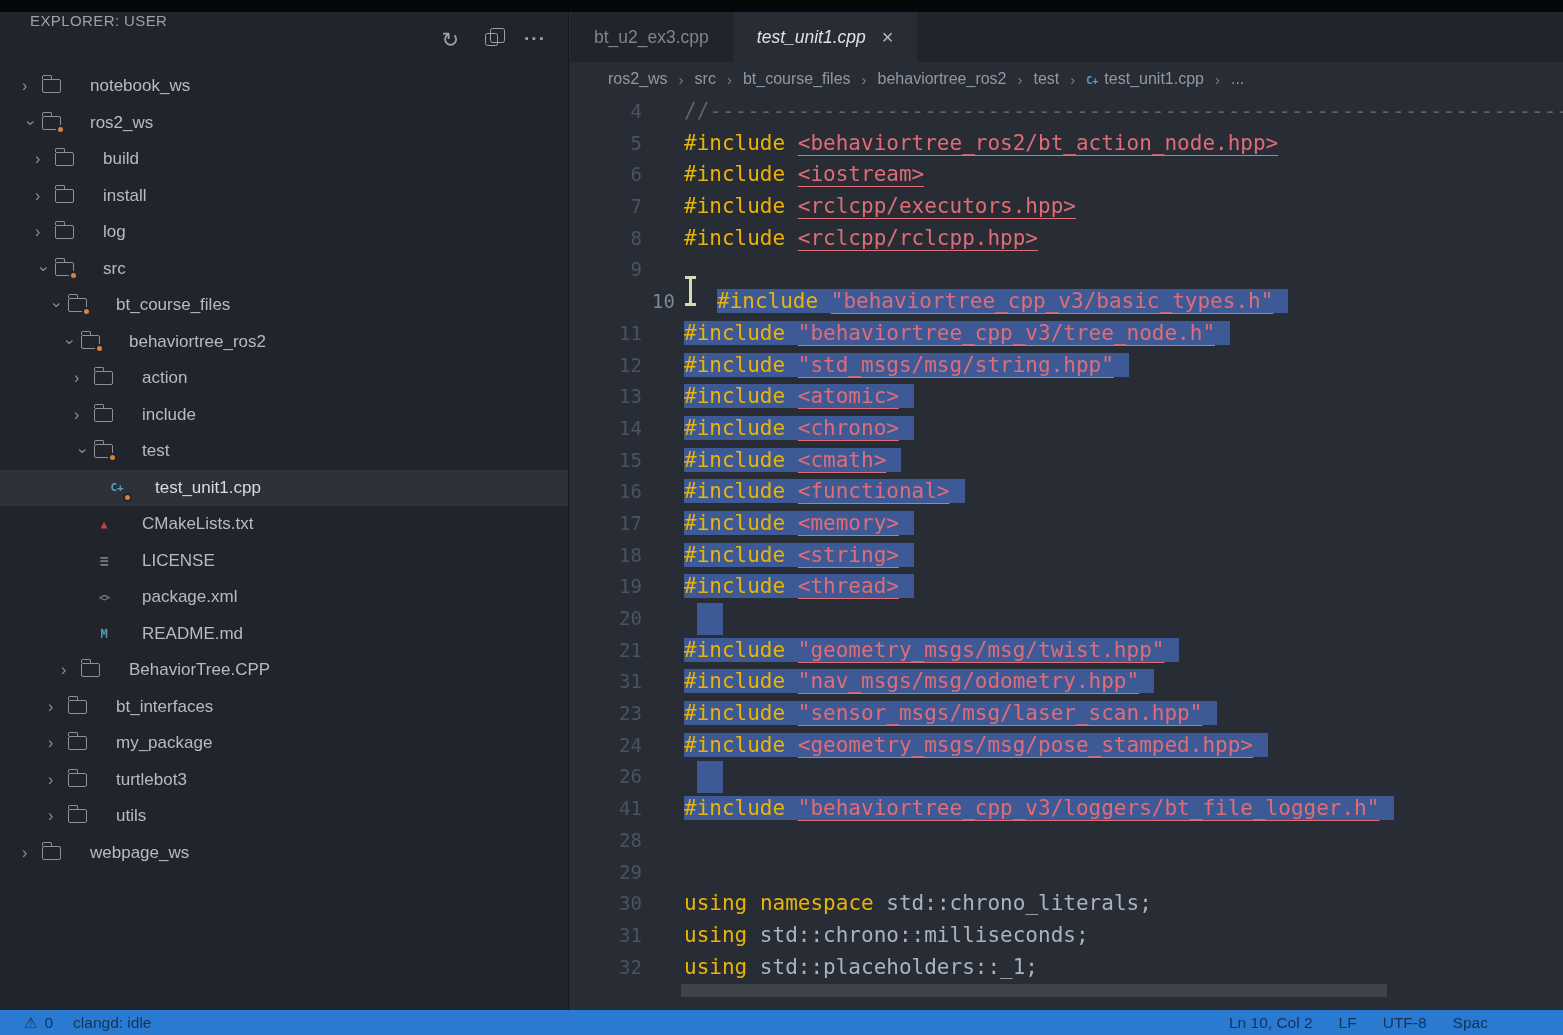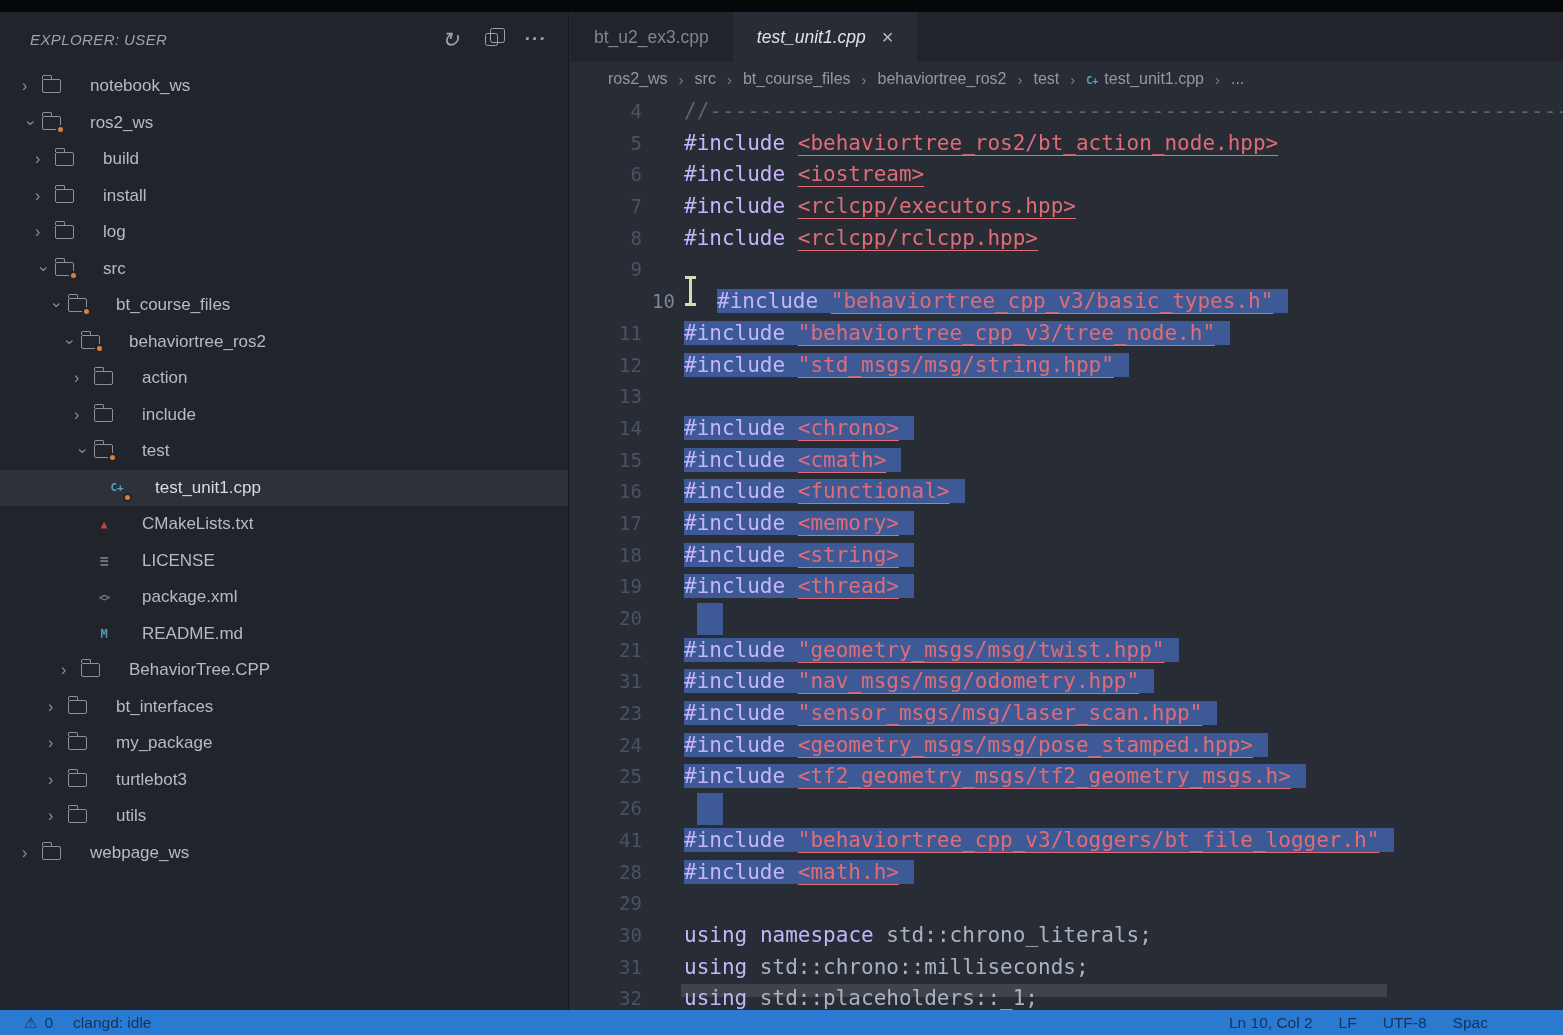--- a/index.html
+++ b/index.html
@@ -7,21 +7,21 @@
   body {
     width:1563px; height:1035px; position:relative; overflow:hidden;
     background:#282c34; font-family:"Liberation Sans", sans-serif;
     -webkit-font-smoothing:antialiased;
   }
   #topstrip { position:absolute; top:0; left:0; width:100%; height:12px; background:#060708; z-index:5; }
 
   
   #sidebar { position:absolute; top:12px; left:0; width:569px; bottom:25px;
              background:#21252b; border-right:1px solid #16181d; overflow:hidden; }
-  #sb-header { height:54px; display:flex; align-items:center; padding:0 22px 0 30px;font-style:italic; }
+  #sb-header { height:54px; display:flex; padding:0 22px 0 30px; }
   #sb-title { flex:1; color:#9aa2ae; font-size:15px; letter-spacing:.4px; }
   .hicon { color:#9aa2ae; margin-left:26px; cursor:pointer; display:flex; align-items:center; justify-content:center; }
   .hicon.refresh { font-size:21px; line-height:1; }
   .copyicon { width:13px; height:13px; border:1.6px solid #9aa2ae; border-radius:2.5px; position:relative; }
   .copyicon::before { content:""; position:absolute; top:-6px; left:4px; width:13px; height:13px;
                       border:1.6px solid #9aa2ae; border-radius:2.5px; }
   .hicon.more { font-size:19px; font-weight:bold; letter-spacing:1px; }
 
   #tree { padding-top:2px; }
   .trow { height:36.5px; display:flex; align-items:center; font-size:17px; color:#b4bbc6; cursor:pointer; white-space:nowrap; }
@@ -57,21 +57,21 @@
   .bc-ic { font-family:"DejaVu Sans Mono",monospace; font-size:10px; font-weight:bold; color:#5f9ec0; margin-right:6px; }
 
   #codearea { position:absolute; top:84px; left:0; right:0; bottom:0; overflow:hidden;
               font-family:"DejaVu Sans Mono", monospace; font-size:21px; line-height:31.7px; }
   .cline { height:31.7px; display:flex; white-space:pre; }
   .lnum { width:72px; flex:none; text-align:right; color:#4b5263; font-size:19px; }
   .lnum.active { color:#7d8696;margin-left:33px; }
   .ctext { margin-left:42px; color:#abb2bf; }
   .selwrap { background:#3d5a96; padding-right:15px; }
   .selstub { display:inline-block; width:26px; margin-left:13px; height:31.7px; background:#3d5a96; vertical-align:top; }
-  .tk-k { color:#c4b5fd; }
+  .tk-k { color:#eab308; }
   .tk-s { color:#e06c75; text-decoration:underline; text-decoration-thickness:1px; text-underline-offset:5px; }
   .tk-p { color:#abb2bf; }
   .tk-c { color:#5c6370; }
 
   #hscroll { position:absolute; left:111px; width:706px; bottom:13px; height:13px;
              background:rgba(171,178,191,.18); border-radius:1px; }
 
   #ibeam { position:absolute; left:119px; top:266px; width:3px; height:26px; background:#d8dab2; }
   #ibeam::before, #ibeam::after { content:""; position:absolute; left:-4px; width:11px; height:3px; background:#d8dab2; }
   #ibeam::before { top:-2px; } #ibeam::after { bottom:-2px; }
@@ -250,36 +250,35 @@
   <div id="codearea">
       <div class="cline"><span class="lnum">4</span><span class="ctext"><span class="tk-c">//------------------------------------------------------------------------------------</span></span></div>
       <div class="cline"><span class="lnum">5</span><span class="ctext"><span class="tk-k">#include </span><span class="tk-s">&lt;behaviortree_ros2/bt_action_node.hpp&gt;</span></span></div>
       <div class="cline"><span class="lnum">6</span><span class="ctext"><span class="tk-k">#include </span><span class="tk-s">&lt;iostream&gt;</span></span></div>
       <div class="cline"><span class="lnum">7</span><span class="ctext"><span class="tk-k">#include </span><span class="tk-s">&lt;rclcpp/executors.hpp&gt;</span></span></div>
       <div class="cline"><span class="lnum">8</span><span class="ctext"><span class="tk-k">#include </span><span class="tk-s">&lt;rclcpp/rclcpp.hpp&gt;</span></span></div>
       <div class="cline"><span class="lnum">9</span><span class="ctext">&nbsp;</span></div>
       <div class="cline"><span class="lnum active">10</span><span class="ctext"><span class="selwrap"><span class="tk-k">#include </span><span class="tk-s">"behaviortree_cpp_v3/basic_types.h"</span></span></span></div>
       <div class="cline"><span class="lnum">11</span><span class="ctext"><span class="selwrap"><span class="tk-k">#include </span><span class="tk-s">"behaviortree_cpp_v3/tree_node.h"</span></span></span></div>
       <div class="cline"><span class="lnum">12</span><span class="ctext"><span class="selwrap"><span class="tk-k">#include </span><span class="tk-s">"std_msgs/msg/string.hpp"</span></span></span></div>
-      <div class="cline"><span class="lnum">13</span></div>
+      <div class="cline"><span class="lnum">13</span><span class="ctext"><span class="selwrap"><span class="tk-k">#include </span><span class="tk-s">&lt;atomic&gt;</span></span></span></div>
       <div class="cline"><span class="lnum">14</span><span class="ctext"><span class="selwrap"><span class="tk-k">#include </span><span class="tk-s">&lt;chrono&gt;</span></span></span></div>
       <div class="cline"><span class="lnum">15</span><span class="ctext"><span class="selwrap"><span class="tk-k">#include </span><span class="tk-s">&lt;cmath&gt;</span></span></span></div>
       <div class="cline"><span class="lnum">16</span><span class="ctext"><span class="selwrap"><span class="tk-k">#include </span><span class="tk-s">&lt;functional&gt;</span></span></span></div>
       <div class="cline"><span class="lnum">17</span><span class="ctext"><span class="selwrap"><span class="tk-k">#include </span><span class="tk-s">&lt;memory&gt;</span></span></span></div>
       <div class="cline"><span class="lnum">18</span><span class="ctext"><span class="selwrap"><span class="tk-k">#include </span><span class="tk-s">&lt;string&gt;</span></span></span></div>
       <div class="cline"><span class="lnum">19</span><span class="ctext"><span class="selwrap"><span class="tk-k">#include </span><span class="tk-s">&lt;thread&gt;</span></span></span></div>
       <div class="cline"><span class="lnum">20</span><span class="ctext"><span class="selstub"></span></span></div>
       <div class="cline"><span class="lnum">21</span><span class="ctext"><span class="selwrap"><span class="tk-k">#include </span><span class="tk-s">"geometry_msgs/msg/twist.hpp"</span></span></span></div>
       <div class="cline"><span class="lnum">31</span><span class="ctext"><span class="selwrap"><span class="tk-k">#include </span><span class="tk-s">"nav_msgs/msg/odometry.hpp"</span></span></span></div>
       <div class="cline"><span class="lnum">23</span><span class="ctext"><span class="selwrap"><span class="tk-k">#include </span><span class="tk-s">"sensor_msgs/msg/laser_scan.hpp"</span></span></span></div>
       <div class="cline"><span class="lnum">24</span><span class="ctext"><span class="selwrap"><span class="tk-k">#include </span><span class="tk-s">&lt;geometry_msgs/msg/pose_stamped.hpp&gt;</span></span></span></div>
-      <div class="cline"><span class="lnum">25</span><span class="ctext"><span class="selwrap"><span class="tk-k">#include </span><span class="tk-s">&lt;tf2_geometry_msgs/tf2_geometry_msgs.h&gt;</span></span></span></div>
       <div class="cline"><span class="lnum">26</span><span class="ctext"><span class="selstub"></span></span></div>
       <div class="cline"><span class="lnum">41</span><span class="ctext"><span class="selwrap"><span class="tk-k">#include </span><span class="tk-s">"behaviortree_cpp_v3/loggers/bt_file_logger.h"</span></span></span></div>
-      <div class="cline"><span class="lnum">28</span><span class="ctext"><span class="selwrap"><span class="tk-k">#include </span><span class="tk-s">&lt;math.h&gt;</span></span></span></div>
+      <div class="cline"><span class="lnum">28</span></div>
       <div class="cline"><span class="lnum">29</span><span class="ctext">&nbsp;</span></div>
       <div class="cline"><span class="lnum">30</span><span class="ctext"><span class="tk-k">using</span><span class="tk-p"> </span><span class="tk-k">namespace</span><span class="tk-p"> std::chrono_literals;</span></span></div>
       <div class="cline"><span class="lnum">31</span><span class="ctext"><span class="tk-k">using</span><span class="tk-p"> std::chrono::milliseconds;</span></span></div>
       <div class="cline"><span class="lnum">32</span><span class="ctext"><span class="tk-k">using</span><span class="tk-p"> std::placeholders::_1;</span></span></div>
     </div>
   <div id="hscroll"></div>
   <div id="ibeam"></div>
 </div>
 
 <div id="statusbar">

